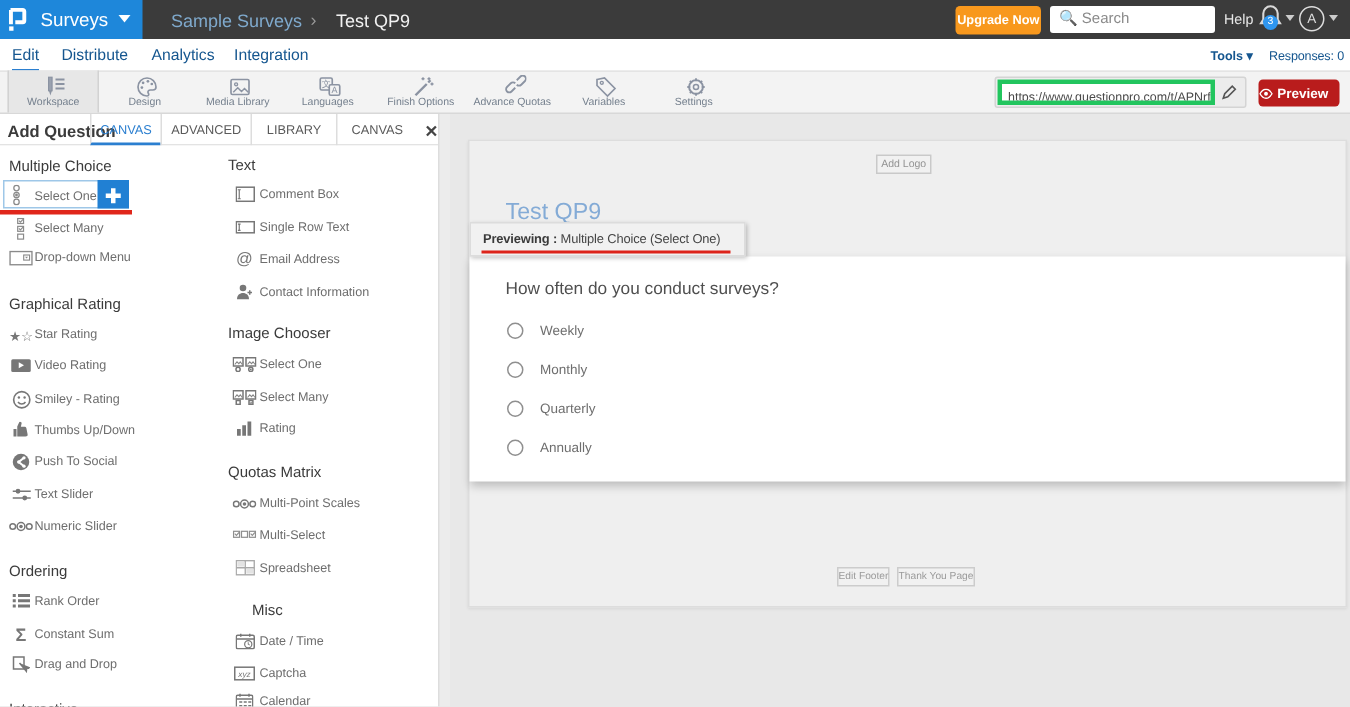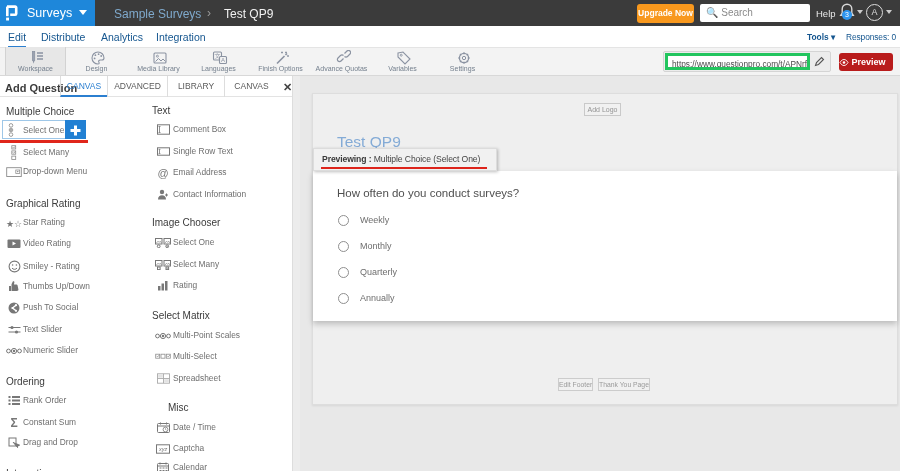--- a/index.html
+++ b/index.html
@@ -268,21 +268,21 @@
         <rect x="9" y="0.5" width="6.5" height="5.5" fill="none" stroke="#777"></rect>
         <path d="M10 5 l1.5-1.8 1.2 1.2 1-1.2 1.3 1.8" fill="none" stroke="#858585" stroke-width=".7"></path>
         <rect x="11" y="7" width="2.6" height="2.6" fill="none" stroke="#777"></rect>
         <path d="M11.5 8.2 l.8.8 1.2-1.4" fill="none" stroke="#858585" stroke-width=".7"></path>
       </svg></span>Select Many</div>
 <div class="item" style="left:153px;top:280px"><span style="display:inline-block;width:20px;text-align:center"><svg class="ig" width="12" height="11" viewBox="0 0 12 11">
         <path d="M1 6 h2.5 v4.5 h-2.5z" fill="#777"></path>
         <path d="M4.5 3.5 h2.5 v7 h-2.5z" fill="#777"></path>
         <path d="M8 1 h2.5 v9.5 h-2.5z" fill="#777"></path>
       </svg></span>Rating</div>
-<div class="hdr" style="left:152px;top:310px">Select Matrix</div>
+<div class="hdr" style="left:152px;top:310px">Quotas Matrix</div>
 <div class="item" style="left:153px;top:330px"><span style="display:inline-block;width:20px;text-align:center"><svg class="ig" width="16" height="8" viewBox="0 0 16 8">
         <circle cx="2.5" cy="4" r="1.9" fill="none" stroke="#777"></circle>
         <circle cx="8" cy="4" r="2.6" fill="none" stroke="#777"></circle>
         <circle cx="8" cy="4" r="1.2" fill="#777"></circle>
         <circle cx="13.5" cy="4" r="1.9" fill="none" stroke="#777"></circle>
       </svg></span>Multi-Point Scales</div>
 <div class="item" style="left:153px;top:351px"><span style="display:inline-block;width:20px;text-align:center"><svg class="ig" width="16" height="7" viewBox="0 0 16 7">
         <rect x="0.7" y="1.2" width="4" height="4" fill="none" stroke="#8e8e8e" stroke-width=".8"></rect>
         <path d="M1.5 2.8 l1.1 1.1 1.7-1.9" fill="none" stroke="#8e8e8e" stroke-width=".75"></path>
         <rect x="6" y="1.2" width="4" height="4" fill="none" stroke="#8e8e8e" stroke-width=".8"></rect>

